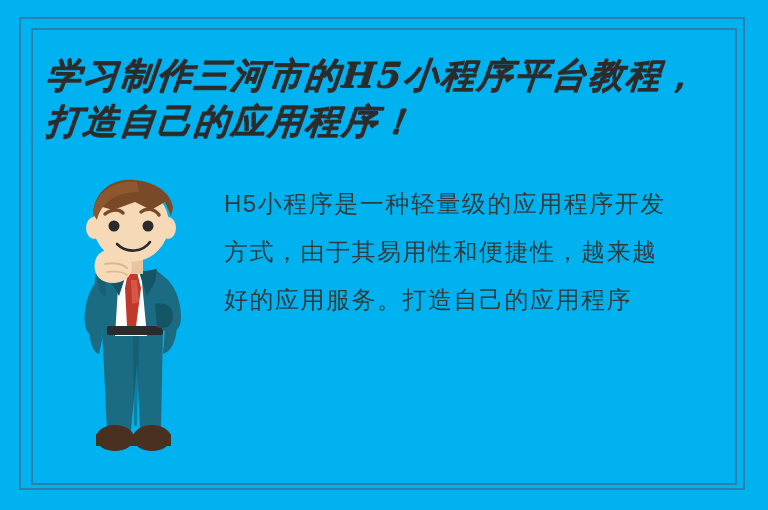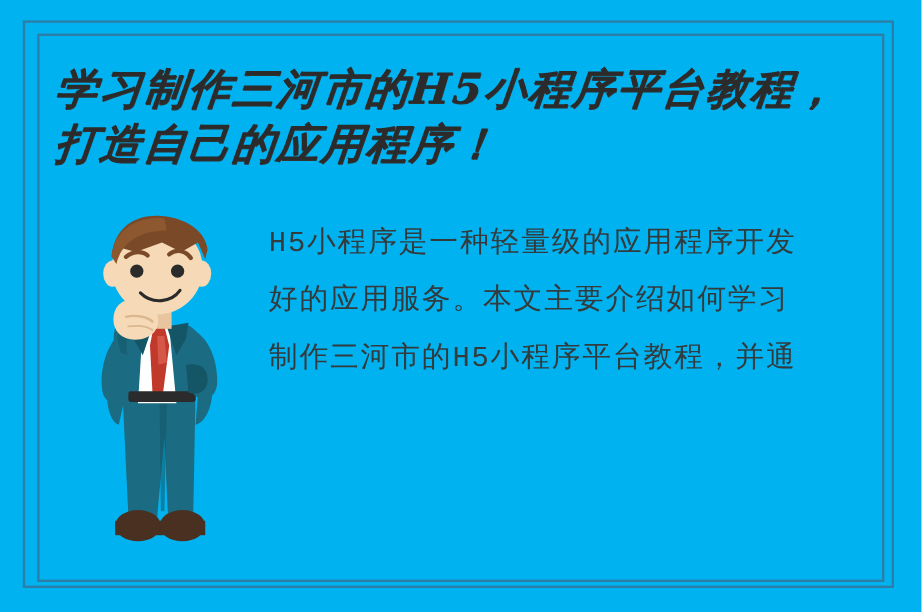--- a/index.html
+++ b/index.html
@@ -61,21 +61,21 @@
     left: 224px;
     top: 180px;
     width: 470px;
   }
   .body-line {
     color: #333b3d;
     font-size: 24px;
     line-height: 48px;
     letter-spacing: 1.5px;
     white-space: nowrap;
-    font-family: Liberation Mono, monospace;
+    font-family: Liberation Sans, sans-serif;
   }
 
   
   .person {
     position: absolute;
     left: 55px;
     top: 176px;
     width: 165px;
     height: 300px;
   }
@@ -147,17 +147,17 @@
 
       <path d="M44 78 C38 84 38 96 44 102 C52 110 68 108 74 100
                C80 92 76 80 68 76 C60 72 50 72 44 78 Z" fill="#f6d9b6"></path>
       <path d="M50 88 C58 86 68 88 72 92" stroke="#d9b88f" stroke-width="2" fill="none" stroke-linecap="round"></path>
       <path d="M52 96 C60 95 68 96 72 99" stroke="#d9b88f" stroke-width="1.6" fill="none" stroke-linecap="round"></path>
     </svg>
   </div>
 
   <div class="body-block">
     <div class="body-line">H5小程序是一种轻量级的应用程序开发</div>
-    <div class="body-line">好的应用服务。本文主要介绍如何学习</div>
-    <div class="body-line">制作三河市的H5小程序平台教程，并通</div>
+    <div class="body-line">方式，由于其易用性和便捷性，越来越</div>
+    <div class="body-line">好的应用服务。打造自己的应用程序</div>
   </div>
 
 </div>
 
 </body></html>

